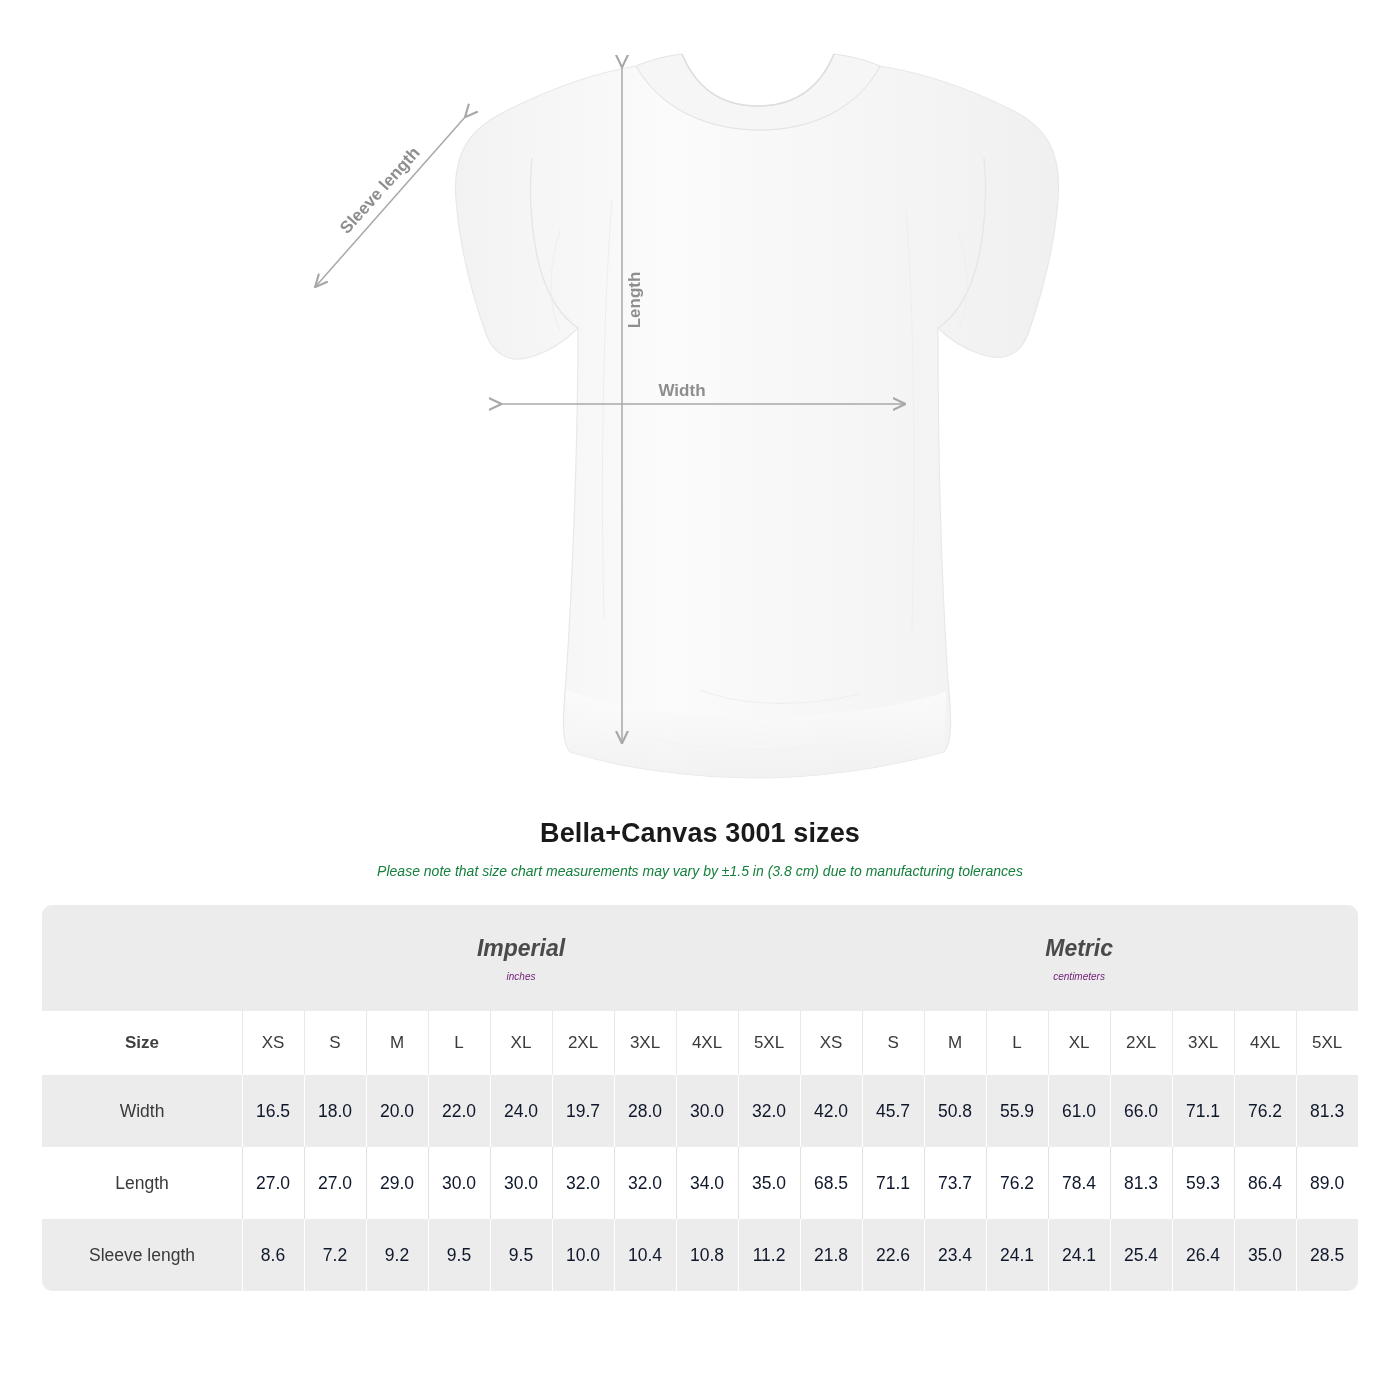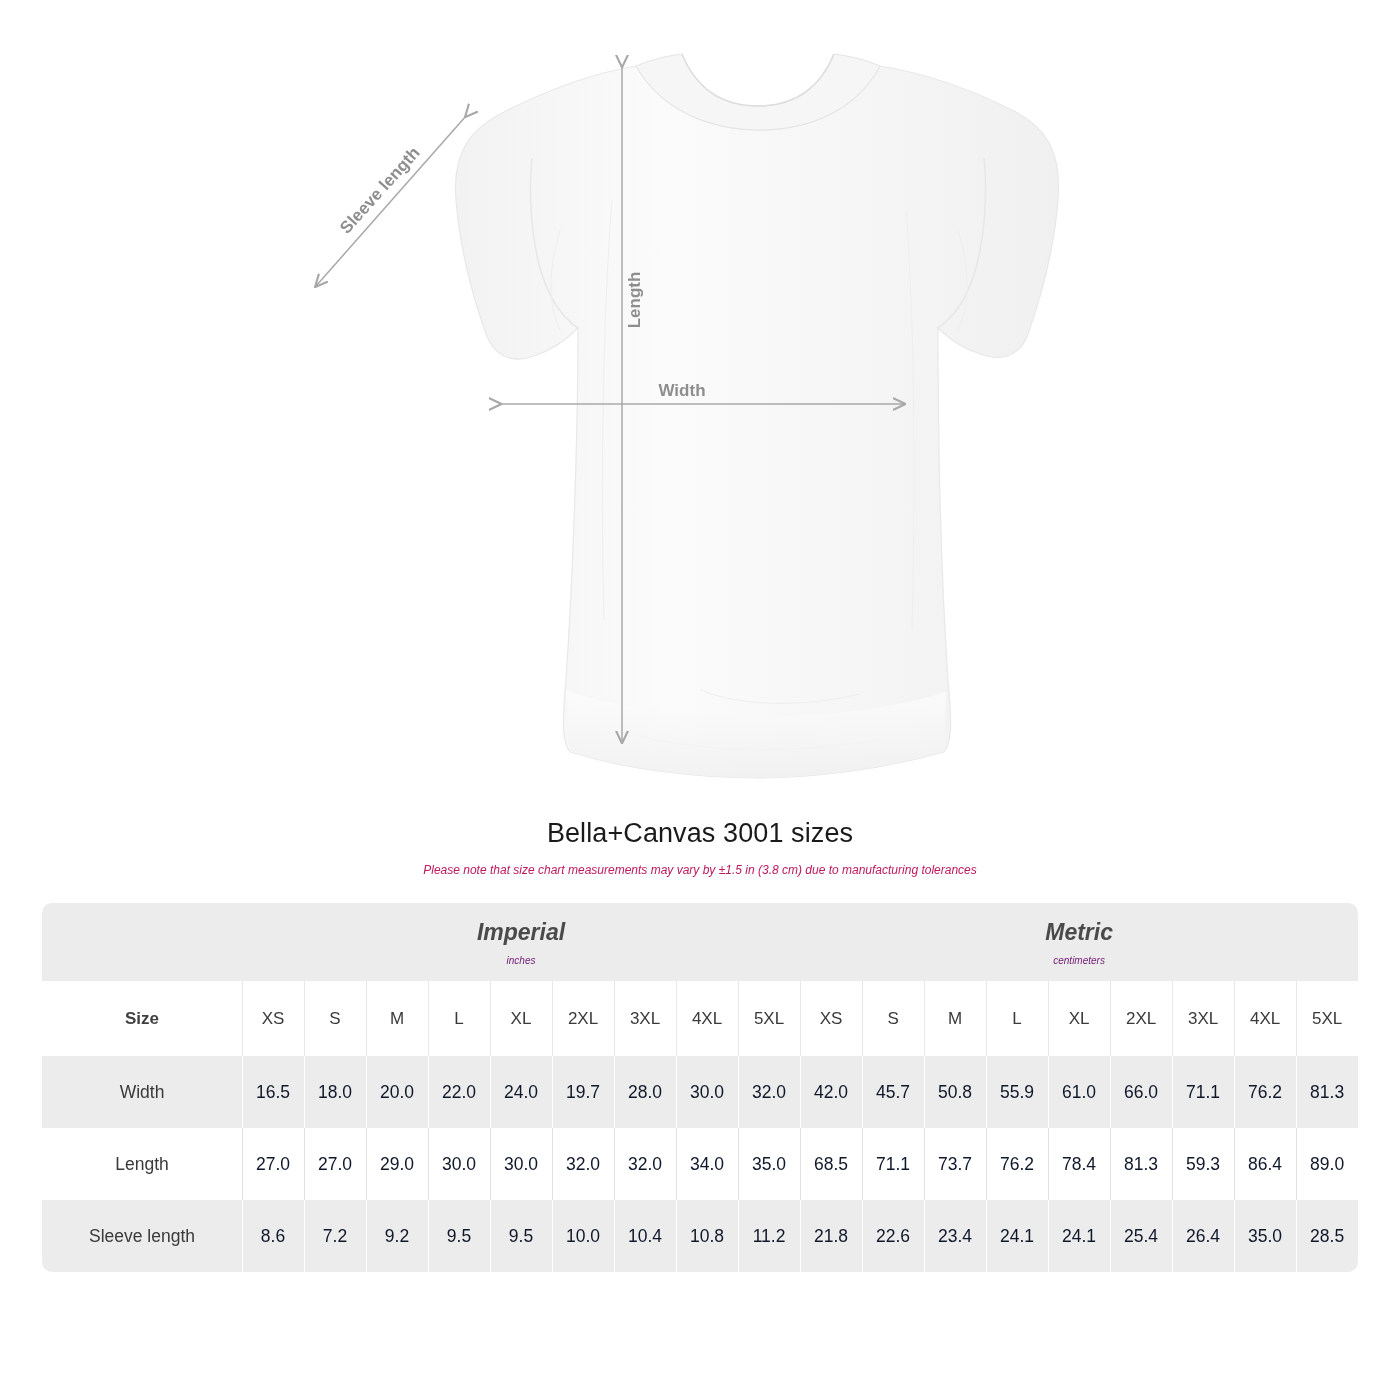--- a/index.html
+++ b/index.html
@@ -30,28 +30,28 @@
     display: block;
   }
 
   
   .title-block {
     text-align: center;
     margin-top: 18px;
   }
   .chart-title {
     font-size: 27px;
-    font-weight: normal;
+    font-weight: bold;
     color: #1a1a1a;
     letter-spacing: 0.1px;
   }
   .chart-note {
-    font-size: 12px;
+    font-size: 14px;
     font-style: italic;
-    color: #be185d;
+    color: #15803d;
     margin-top: 14px;
   }
 
   
   .table-wrap {
     margin: 26px 42px 0 42px;
   }
   table.size-table {
     width: 1316px;
     border-collapse: collapse;
@@ -62,42 +62,42 @@
     padding: 0;
     margin: 0;
     border: none;
     text-align: center;
     vertical-align: middle;
     font-weight: normal;
   }
 
   
   .unit-row td {
-    height: 78px;
+    height: 106px;
     background: #ececec;
   }
   .unit-row td.left-blank {
     background: #ececec;
   }
   .unit-name {
     font-size: 23px;
     font-style: italic;
     font-weight: bold;
     color: #4a4a4a;
   }
   .unit-sub {
     font-size: 10px;
     font-style: italic;
     color: #701a75;
     margin-top: 9px;
   }
 
   
   .head-row td {
-    height: 75px;
+    height: 64px;
     background: #ffffff;
     font-size: 17px;
     font-weight: bold;
     color: #3a3a3a;
   }
   .head-row td.rowlabel {
     font-size: 17px;
     font-weight: bold;
     color: #3f3f3f;
   }

